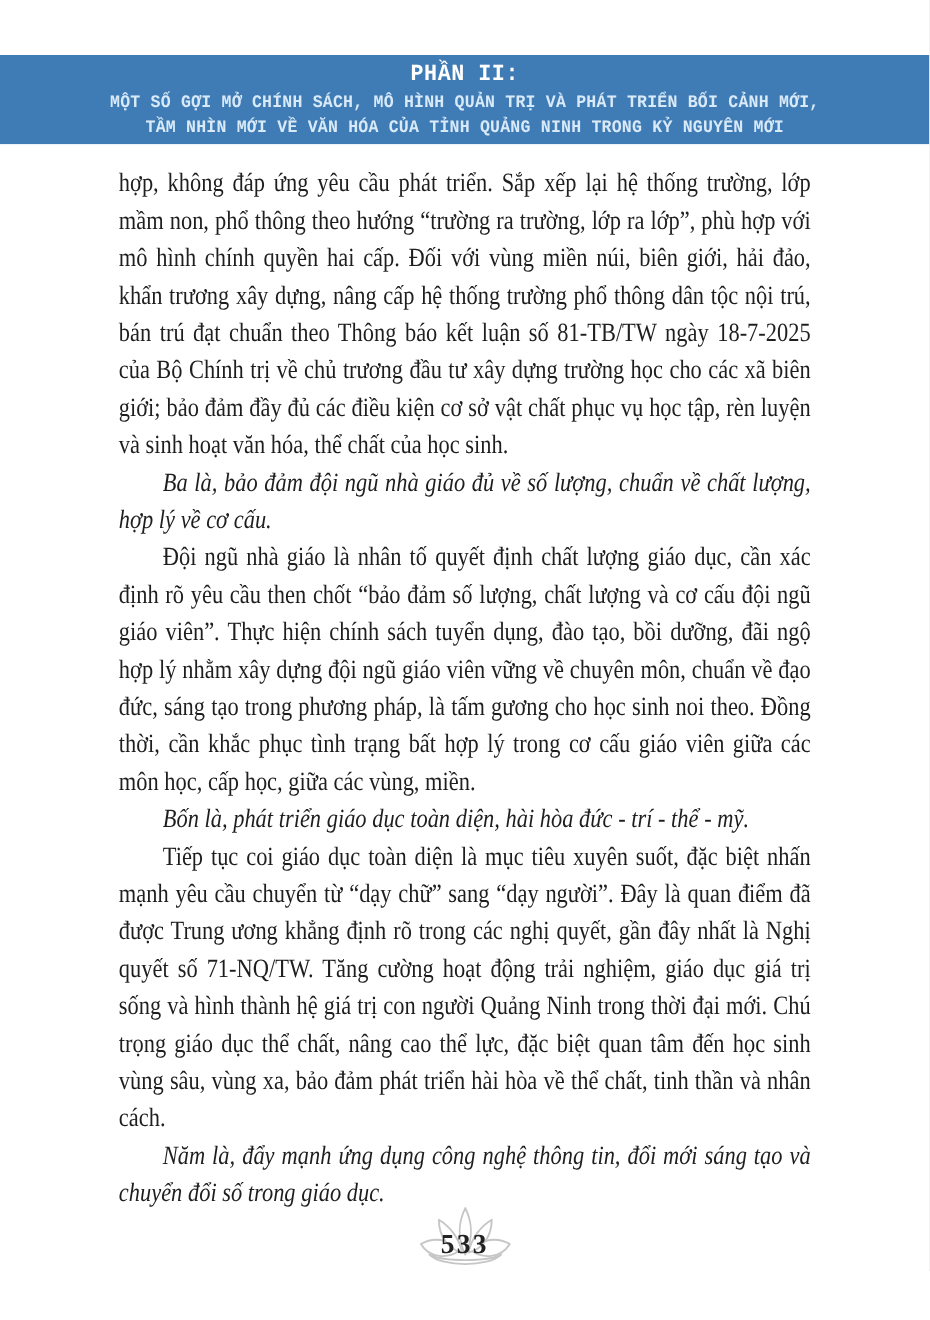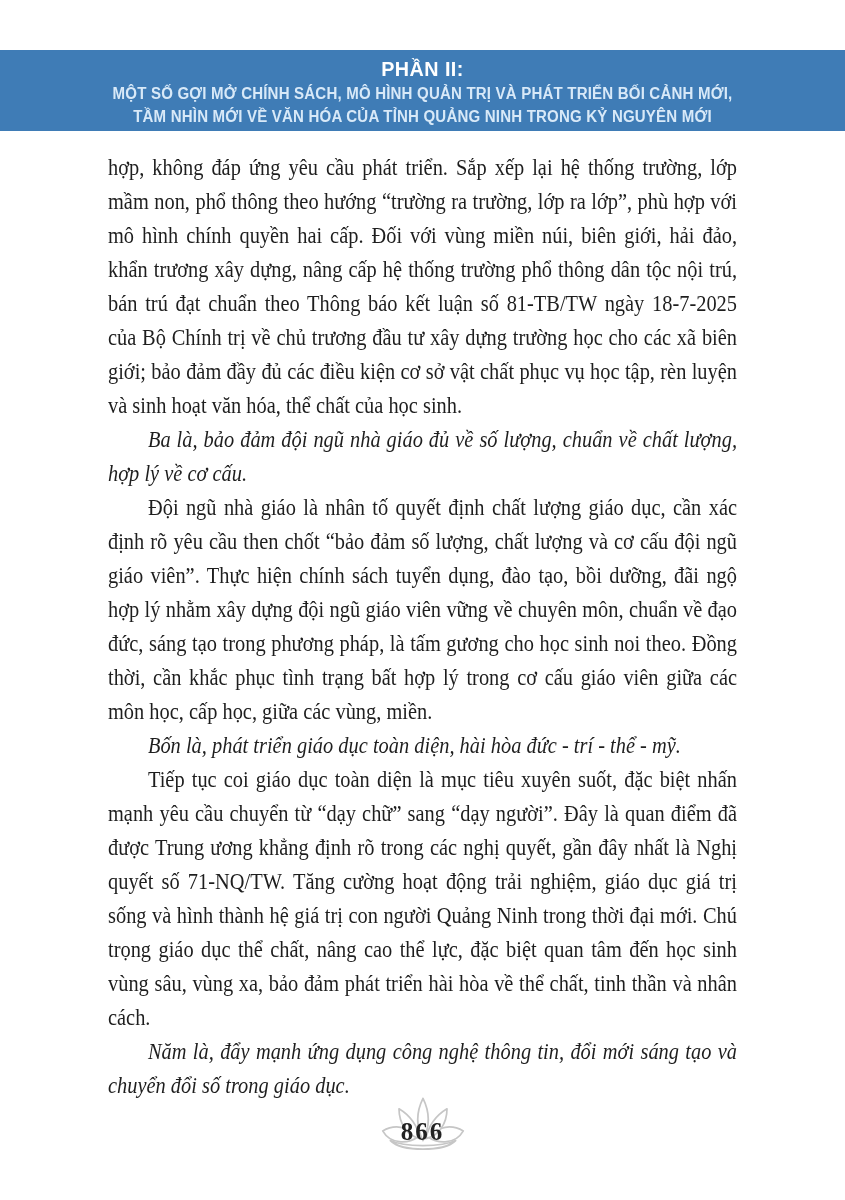--- a/index.html
+++ b/index.html
@@ -17,21 +17,21 @@
   
   .banner {
     position: absolute;
     top: 50px;
     left: 0;
     right: 0;
     height: 81px;
     background: #3f7cb6;
     text-align: center;
     color: #ffffff;
-    font-family: Liberation Sans, sans-serif;
+    font-family: Liberation Mono, monospace;
   }
   .banner-inner {
     padding-top: 5px;
     transform: scaleX(0.94);
     transform-origin: 50% 0;
   }
   .part-label {
     font-size: 21px;
     line-height: 27px;
     font-weight: bold;
@@ -124,16 +124,16 @@
           <path d="M25,13 C35,19 44,30 47,44 C34,41 25,29 25,13 Z"></path>
 
           <path d="M75,13 C65,19 56,30 53,44 C66,41 75,29 75,13 Z"></path>
 
           <path d="M50,2 C44,14 42,30 50,46 C58,30 56,14 50,2 Z"></path>
 
           <path d="M16,46 C28,58 72,58 84,46 C70,53 30,53 16,46 Z"></path>
         </g>
       </svg>
     </span>
-    <span class="page-number">866</span>
+    <span class="page-number">533</span>
   </footer>
 
 </div>
 
 </body></html>

